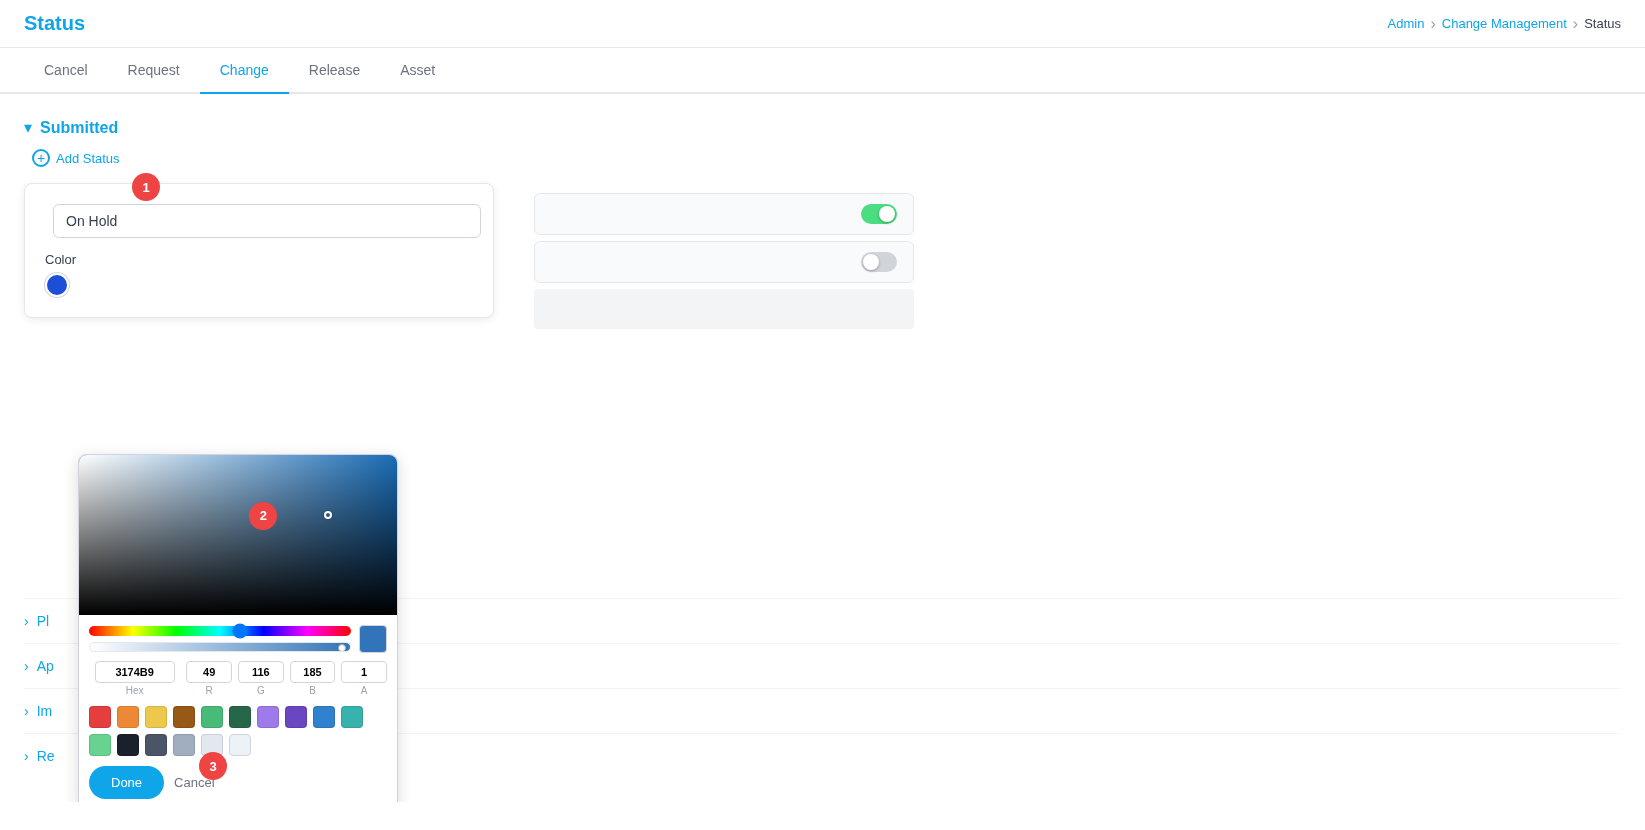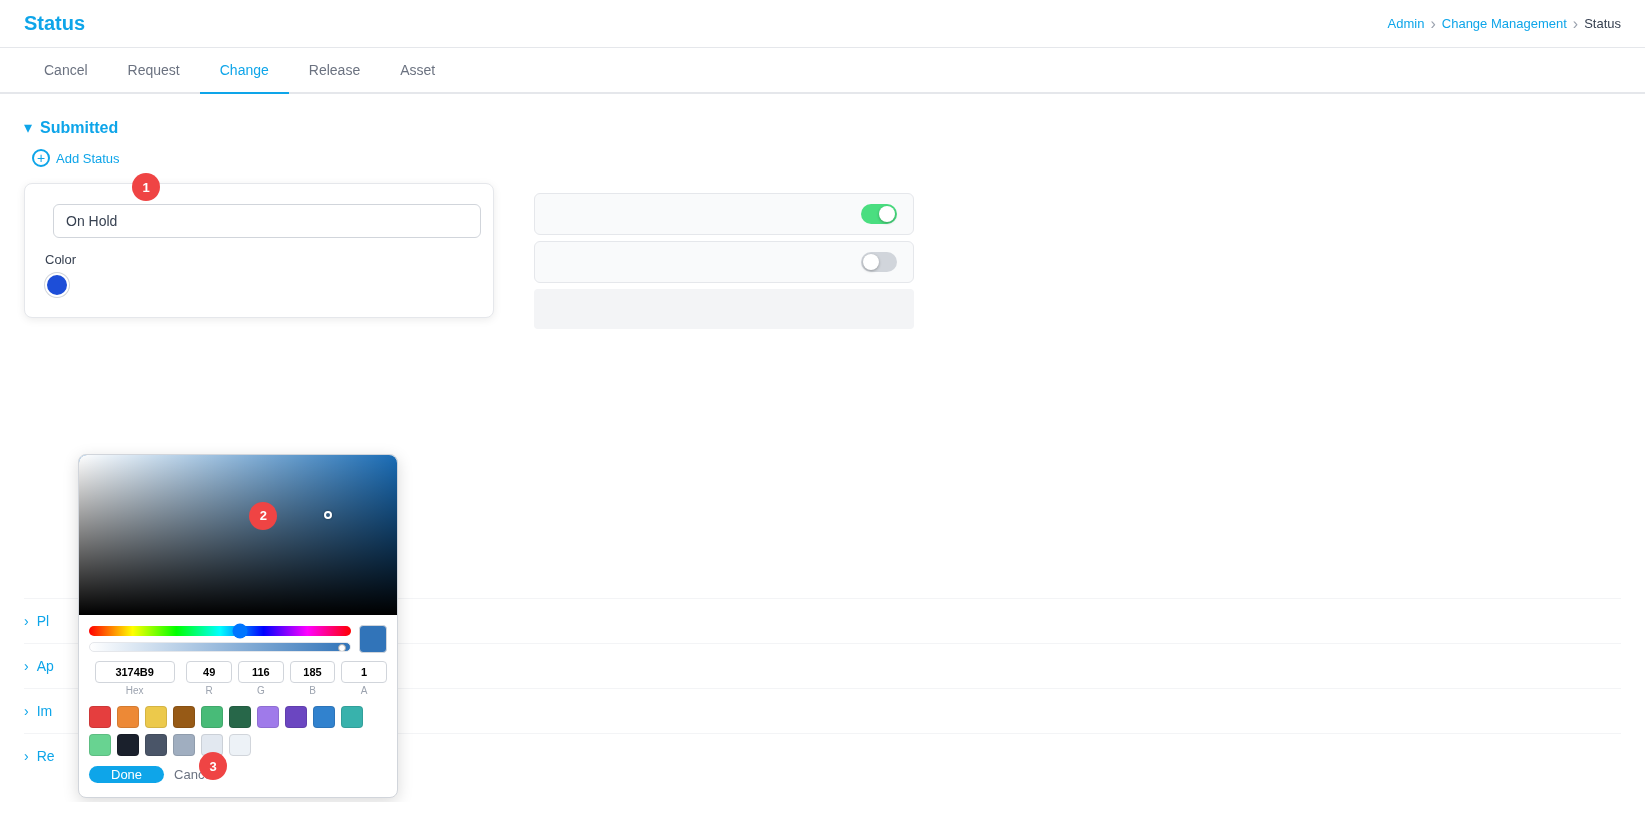--- a/index.html
+++ b/index.html
@@ -61,21 +61,21 @@
     .color-input-group.hex-group { flex: 2; }
     .color-input-group.rgb-group { flex: 1; }
     .color-input-label { font-size: 10px; color: #9ca3af; margin-top: 2px; }
 
     
     .preset-colors { display: flex; flex-wrap: wrap; gap: 6px; padding: 10px 10px 0 10px; }
     .preset-color { width: 22px; height: 22px; border-radius: 4px; cursor: pointer; border: 1px solid rgba(0,0,0,0.1); }
 
     
     .picker-actions { display: flex; align-items: center; gap: 10px; padding: 10px 10px 0 10px; }
-    .btn-done { background: #0ea5e9; color: #fff; border: none; border-radius: 20px; padding: 1px 22px; font-size: 13px; cursor: pointer; font-weight: 500; }
+    .btn-done { background: #0ea5e9; color: #fff; border: none; border-radius: 20px; padding: 9px 22px; font-size: 13px; cursor: pointer; font-weight: 500; }
     .btn-cancel { background: none; border: none; color: #6b7280; font-size: 13px; cursor: pointer; }
 
     
     .collapsed-sections { margin-top: 8px; }
     .collapsed-section { display: flex; align-items: center; gap: 8px; padding: 14px 0; border-top: 1px solid #f3f4f6; cursor: pointer; }
     .collapsed-section-icon { color: #0ea5e9; font-size: 14px; }
     .collapsed-section-title { color: #0ea5e9; font-size: 14px; font-weight: 500; }
     .toggle { width: 36px; height: 20px; border-radius: 10px; position: relative; cursor: pointer; }
     .toggle.on { background: #4ade80; }
     .toggle.off { background: #d1d5db; }

